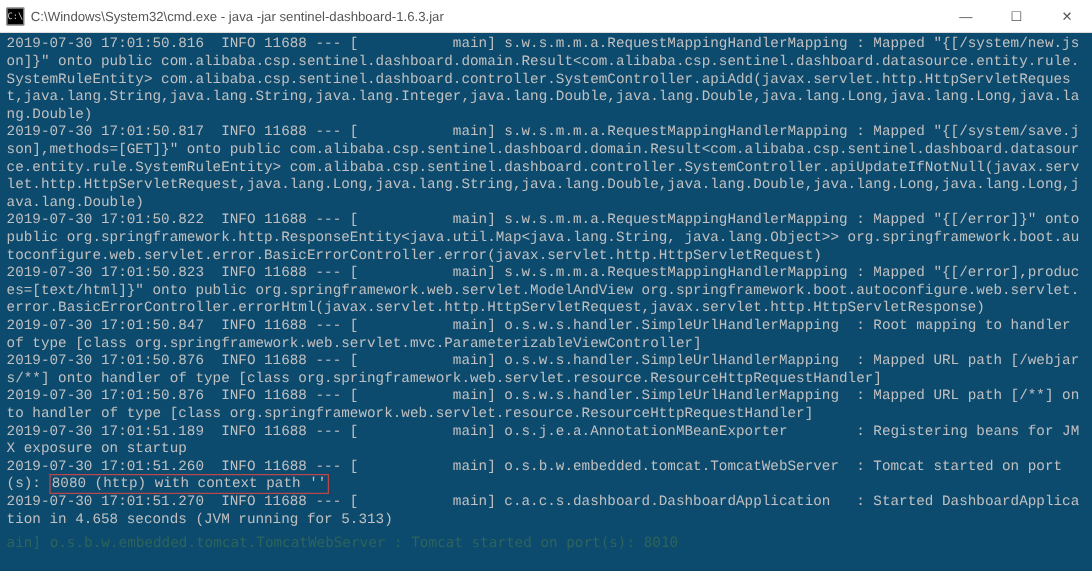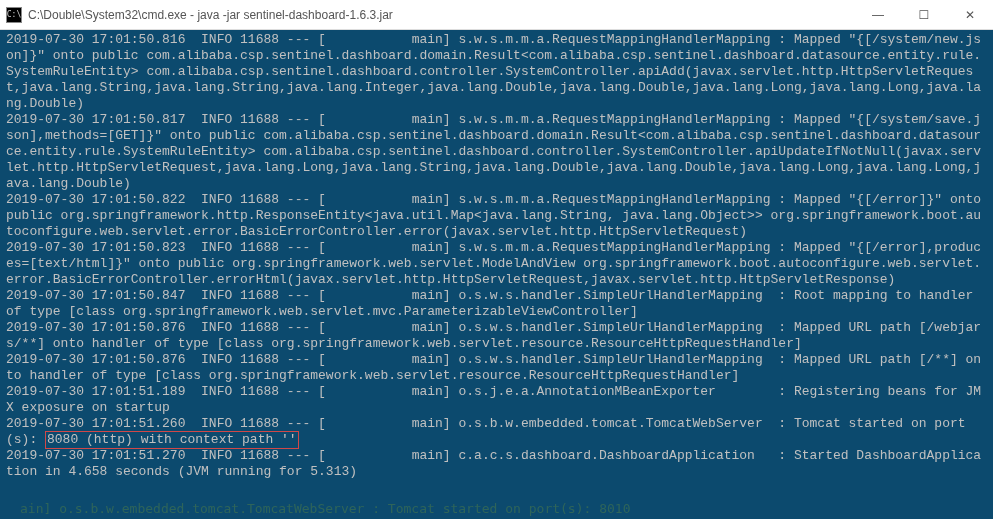--- a/index.html
+++ b/index.html
@@ -64,43 +64,43 @@
       letter-spacing: 0;
     }
     .highlight {
       border: 1px solid #d04848;
       padding: 0 1px;
       margin: -1px 0;
       display: inline-block;
     }
     .bottom-ghost {
       position: absolute;
-      bottom: 2px;
+      bottom: 17px;
       left: 0;
       right: 0;
       height: 18px;
       color: #4a7a4a;
       font-family: Consolas, monospace;
       font-size: 13px;
       display: flex;
       align-items: center;
-      padding-left: 20px;
+      padding-left: 6px;
       white-space: nowrap;
       overflow: hidden;
       opacity: 0.55;
       pointer-events: none;
     }
   </style>
 </head>
 <body>
 
 <div class="titlebar">
   <div class="titlebar-left">
     <div class="cmd-icon">C:\</div>
-    <span>C:\Double\System32\cmd.exe - java  -jar sentinel-dashboard-1.6.3.jar</span>
+    <span>C:\Windows\System32\cmd.exe - java  -jar sentinel-dashboard-1.6.3.jar</span>
   </div>
   <div class="titlebar-right">
     <div class="win-btn">—</div>
     <div class="win-btn">☐</div>
     <div class="win-btn close">✕</div>
   </div>
 </div>
 
 <div class="terminal" id="terminal"><span>2019-07-30 17:01:50.816  INFO 11688 --- [           main] s.w.s.m.m.a.RequestMappingHandlerMapping : Mapped "{[/system/new.json]}" onto public com.alibaba.csp.sentinel.dashboard.domain.Result&lt;com.alibaba.csp.sentinel.dashboard.datasource.entity.rule.SystemRuleEntity&gt; com.alibaba.csp.sentinel.dashboard.controller.SystemController.apiAdd(javax.servlet.http.HttpServletRequest,java.lang.String,java.lang.String,java.lang.Integer,java.lang.Double,java.lang.Double,java.lang.Long,java.lang.Long,java.lang.Double)</span>
 <span>2019-07-30 17:01:50.817  INFO 11688 --- [           main] s.w.s.m.m.a.RequestMappingHandlerMapping : Mapped "{[/system/save.json],methods=[GET]}" onto public com.alibaba.csp.sentinel.dashboard.domain.Result&lt;com.alibaba.csp.sentinel.dashboard.datasource.entity.rule.SystemRuleEntity&gt; com.alibaba.csp.sentinel.dashboard.controller.SystemController.apiUpdateIfNotNull(javax.servlet.http.HttpServletRequest,java.lang.Long,java.lang.String,java.lang.Double,java.lang.Double,java.lang.Long,java.lang.Long,java.lang.Double)</span>

